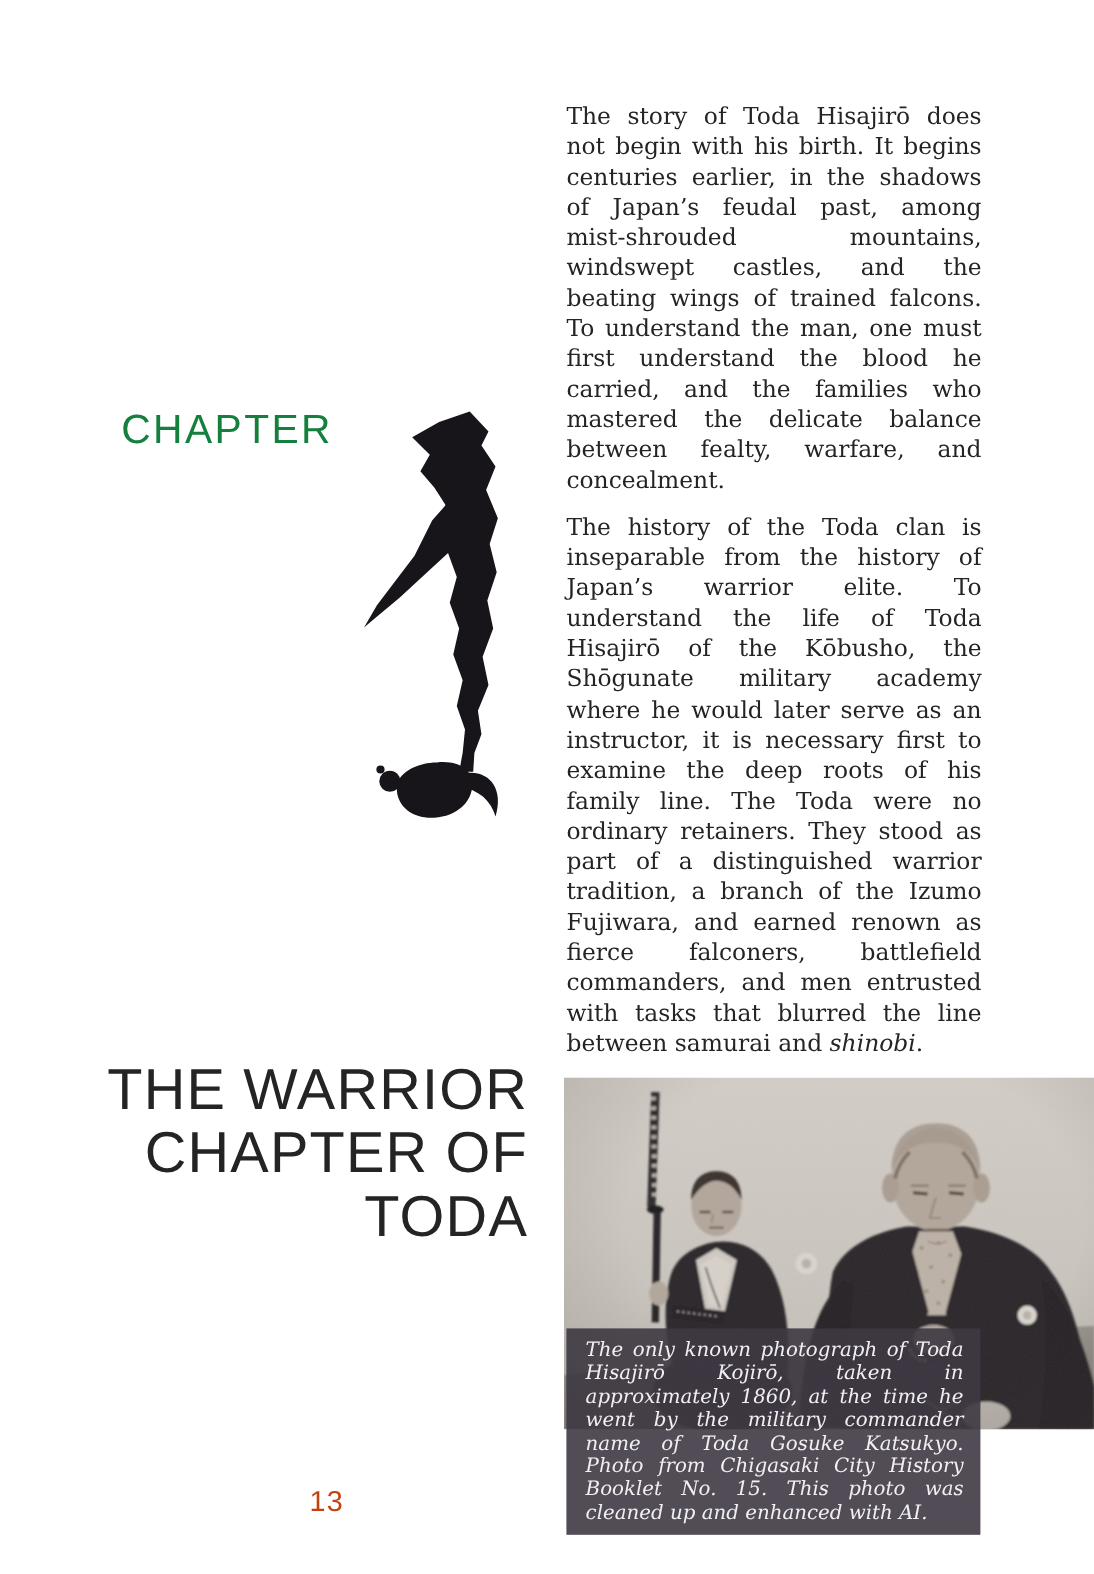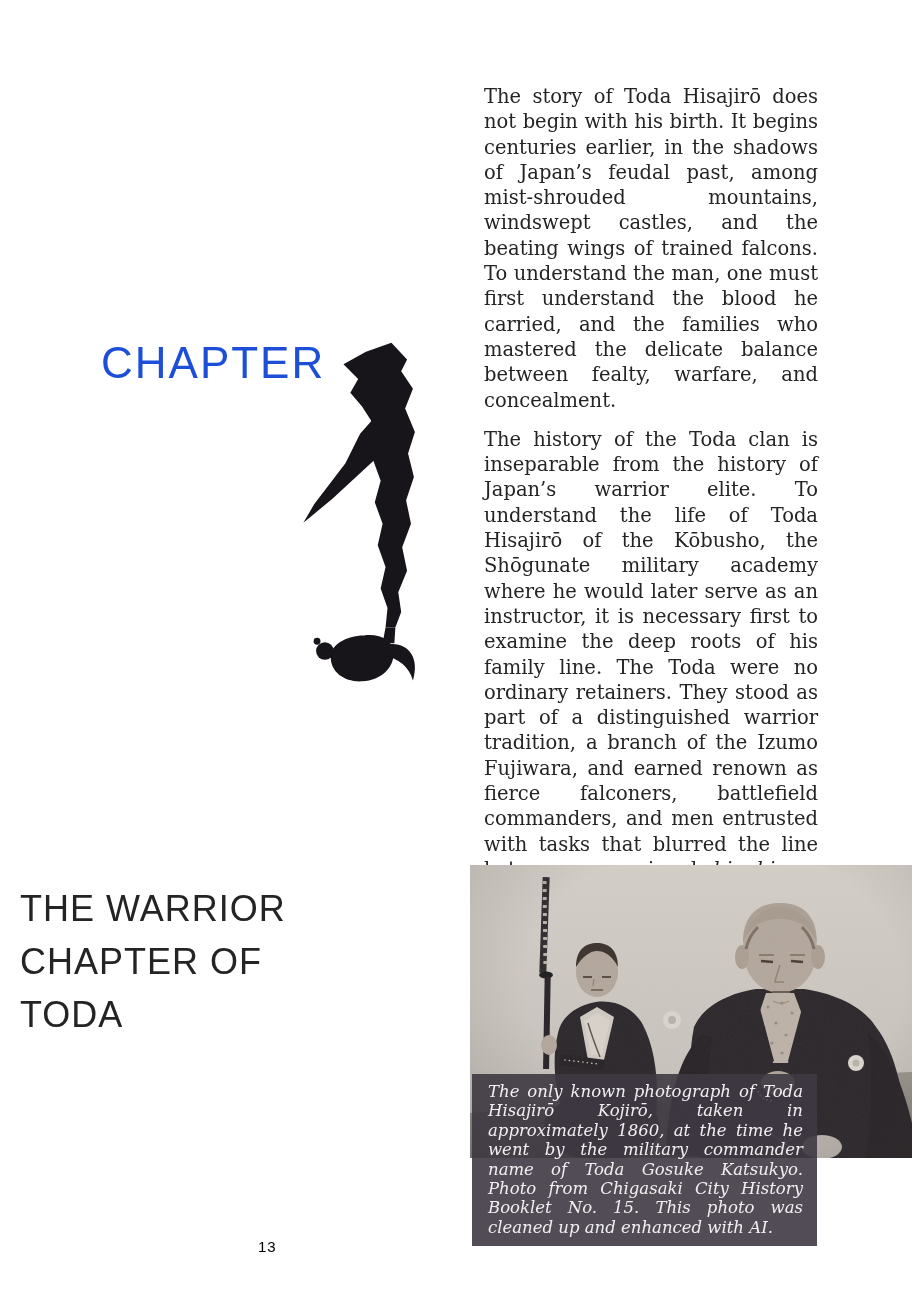--- a/index.html
+++ b/index.html
@@ -7,52 +7,52 @@
     position:relative;
     width:912px;height:1312px;
     margin:0 auto;
     background:#ffffff;
     overflow:hidden;
     font-family:"Liberation Sans", sans-serif;
   }
   
   .chapter-label{
     position:absolute;left:101px;top:341px;
-    font-size:44px;line-height:1;
+    font-size:34px;line-height:1;
     letter-spacing:2px;
-    color:#1d4ed8;
+    color:#15803d;
     font-weight:400;
   }
   .numeral-art{
     position:absolute;left:300px;top:336px;
     width:130px;height:362px;
   }
   .section-heading{
     position:absolute;top:882px;right:472px;
     width:420px;
-    text-align:left;
-    font-size:36px;line-height:53px;
+    text-align:right;
+    font-size:48px;line-height:53px;
     letter-spacing:1px;
     color:#242424;
     font-weight:400;
   }
   .section-heading div{white-space:nowrap;}
   
   .body-col{
     position:absolute;left:472px;top:84px;width:346px;
     font-family:"DejaVu Serif","Liberation Serif",serif;
     font-size:19.5px;line-height:25.3px;
     color:#242424;
     text-align:justify;
   }
-  .body-col p{margin:0 0 14px 12px;padding:0;}
+  .body-col p{margin:0 0 14px 0;padding:0;}
   .body-col em{font-style:italic;}
   
   .figure{
-    position:absolute;left:470px;top:865px;
+    position:absolute;left:470px;top:898px;
     width:442px;height:222px;
   }
   .figure svg{display:block;width:442px;height:293px;}
   .vignette{
     position:absolute;left:0;top:0;width:442px;height:293px;
     background:radial-gradient(ellipse at 55% 40%, rgba(255,255,255,0) 55%, rgba(55,50,45,0.20) 100%);
     pointer-events:none;
   }
   .caption{
     position:absolute;left:2px;top:209px;
@@ -61,22 +61,22 @@
     padding:8px 14px 9px 16px;
     background:rgba(62,57,66,0.90);
     font-family:"DejaVu Serif","Liberation Serif",serif;
     font-style:italic;
     font-size:16.5px;line-height:19.4px;
     color:#f1eff1;
     text-align:justify;
   }
   .page-number{
     position:absolute;left:258px;top:1238px;
-    font-size:15px;letter-spacing:1px;
-    color:#000000;
+    font-size:24px;letter-spacing:1px;
+    color:#c2410c;
   }
 </style>
 </head>
 <body>
 
 <div id="page">
 
   <div class="chapter-label">CHAPTER</div>
 
   <svg class="numeral-art" viewBox="0 0 130 370" xmlns="http://www.w3.org/2000/svg" aria-hidden="true">

